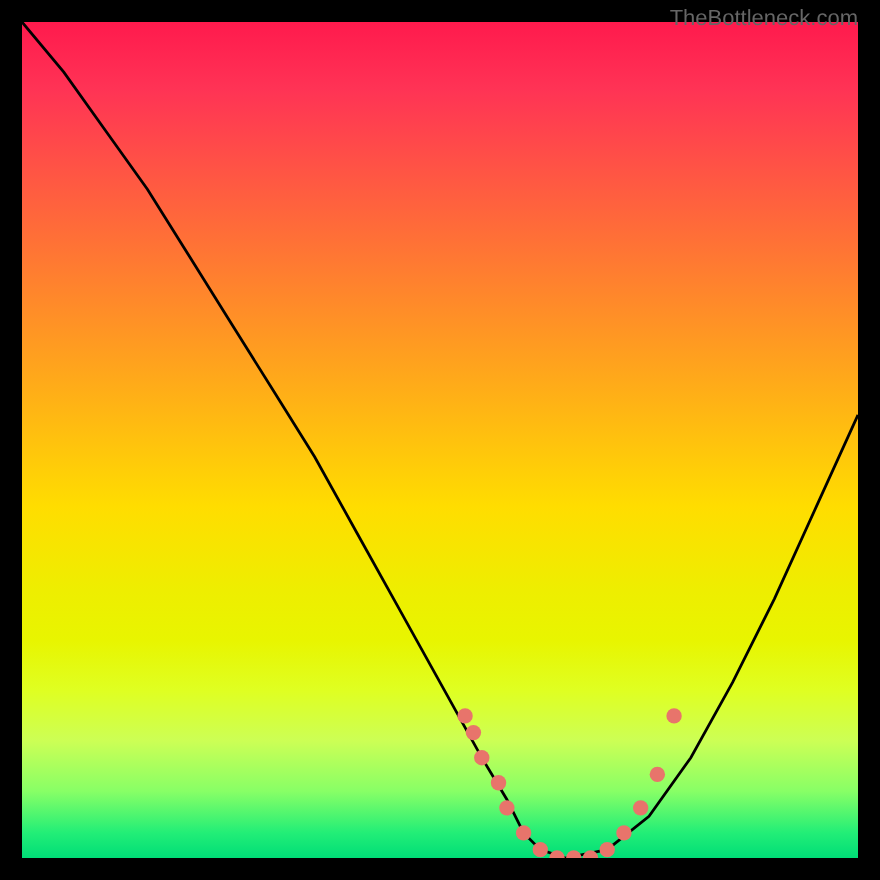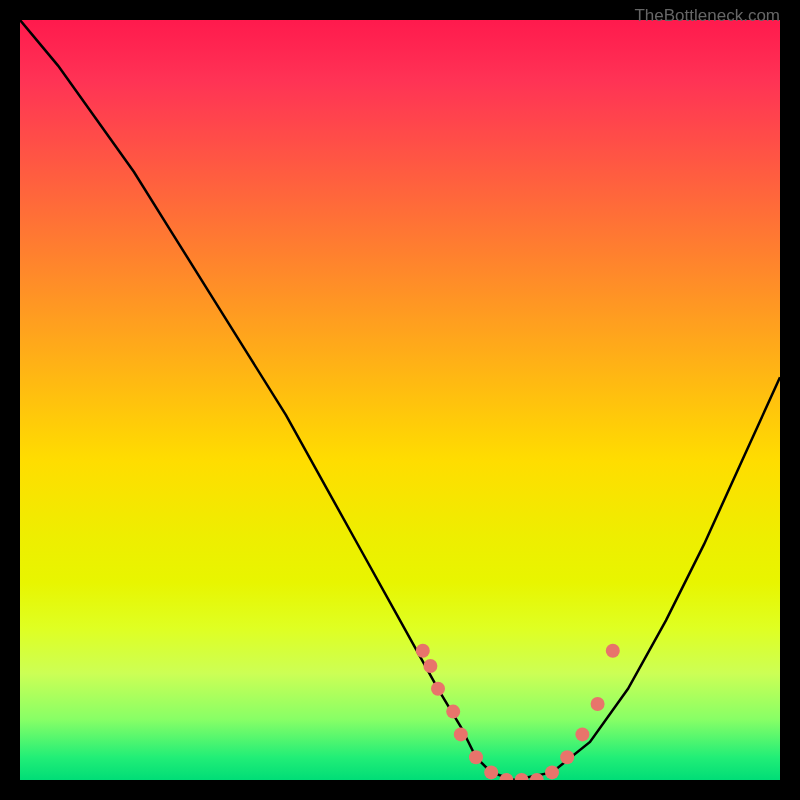--- a/index.html
+++ b/index.html
@@ -8,21 +8,21 @@
     height: 800px;
     background: #000;
     position: relative;
     font-family: Arial, sans-serif;
   }
   .watermark {
     position: absolute;
     top: 6px;
     right: 20px;
     color: #666;
-    font-size: 17px;
+    font-size: 20px;
     z-index: 10;
   }
   .plot-area {
     position: absolute;
     left: 20px;
     top: 20px;
     width: 760px;
     height: 760px;
     background: linear-gradient(to bottom,
       #ff1a4d 0%,

